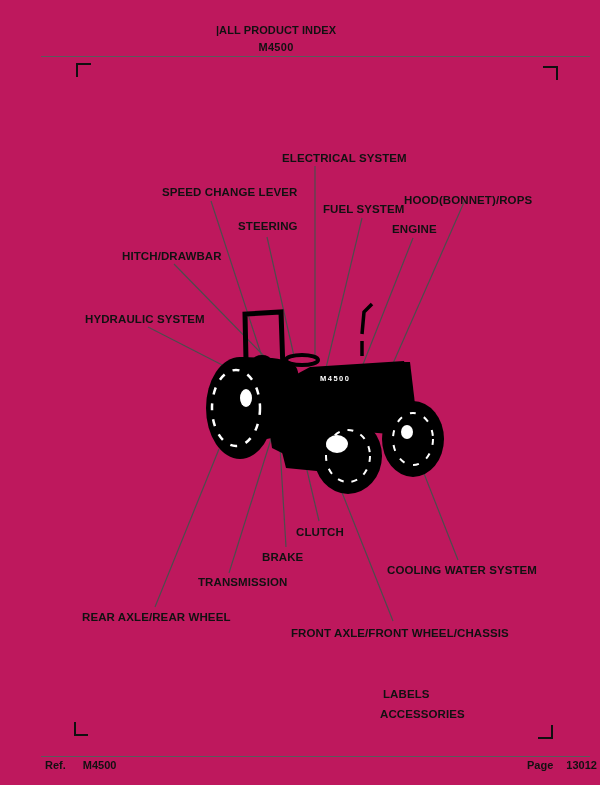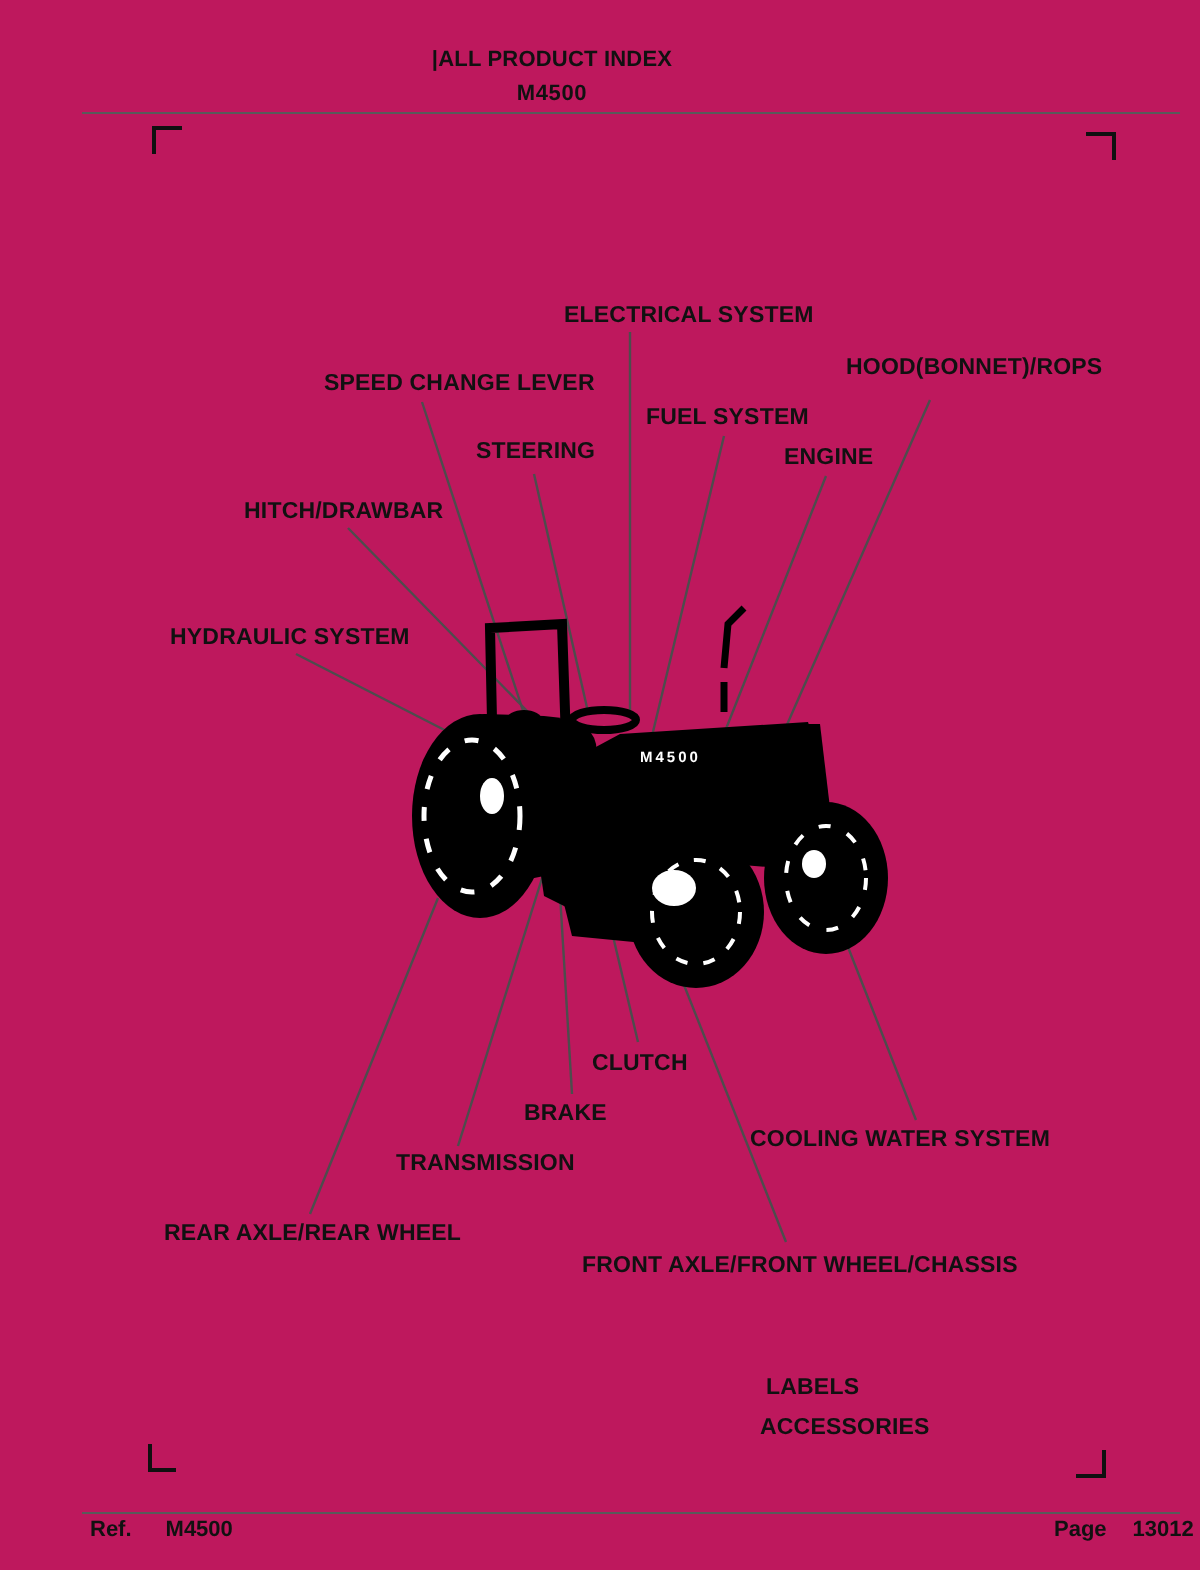--- a/index.html
+++ b/index.html
@@ -105,30 +105,30 @@
       <ellipse cx="246" cy="398" rx="6" ry="9"></ellipse>
       <ellipse cx="337" cy="444" rx="11" ry="9"></ellipse>
       <ellipse cx="407" cy="432" rx="6" ry="7"></ellipse>
     </g>
     <text x="320" y="381" font-size="7.5" letter-spacing="1.5" fill="#ffffff" font-family="Liberation Sans, sans-serif" font-weight="bold">M4500</text>
   </svg>
 
   <div id="labels-layer">
       <div class="callout-label" style="left: 254px; top: 152px; margin-left: 28px;">ELECTRICAL SYSTEM</div>
       <div class="callout-label" style="left: 162px; top: 186px;">SPEED CHANGE LEVER</div>
-      <div class="callout-label" style="left: 404px; top: 178px; margin-left: 19px;">HOOD(BONNET)/ROPS</div>
+      <div class="callout-label" style="left: 404px; top: 194px;">HOOD(BONNET)/ROPS</div>
       <div class="callout-label" style="left: 323px; top: 203px;">FUEL SYSTEM</div>
       <div class="callout-label" style="left: 238px; top: 220px;">STEERING</div>
       <div class="callout-label" style="left: 392px; top: 223px;">ENGINE</div>
       <div class="callout-label" style="left: 122px; top: 250px;">HITCH/DRAWBAR</div>
       <div class="callout-label" style="left: 85px; top: 313px;">HYDRAULIC SYSTEM</div>
       <div class="callout-label" style="left: 296px; top: 526px;">CLUTCH</div>
       <div class="callout-label" style="left: 262px; top: 551px;">BRAKE</div>
       <div class="callout-label" style="left: 198px; top: 576px;">TRANSMISSION</div>
-      <div class="callout-label" style="left: 375px; top: 564px; text-align: right;">COOLING WATER SYSTEM</div>
+      <div class="callout-label" style="left: 387px; top: 564px; text-align: right;">COOLING WATER SYSTEM</div>
       <div class="callout-label" style="left: 82px; top: 611px;">REAR AXLE/REAR WHEEL</div>
       <div class="callout-label" style="left: 291px; top: 627px;">FRONT AXLE/FRONT WHEEL/CHASSIS</div>
       <div class="callout-label" style="left: 383px; top: 688px;">LABELS</div>
       <div class="callout-label" style="left: 380px; top: 708px;">ACCESSORIES</div>
     </div>
 
   <div class="rule rule-bottom"></div>
   <div class="footer-left">
     <span>Ref.</span>
     <span>M4500</span>

